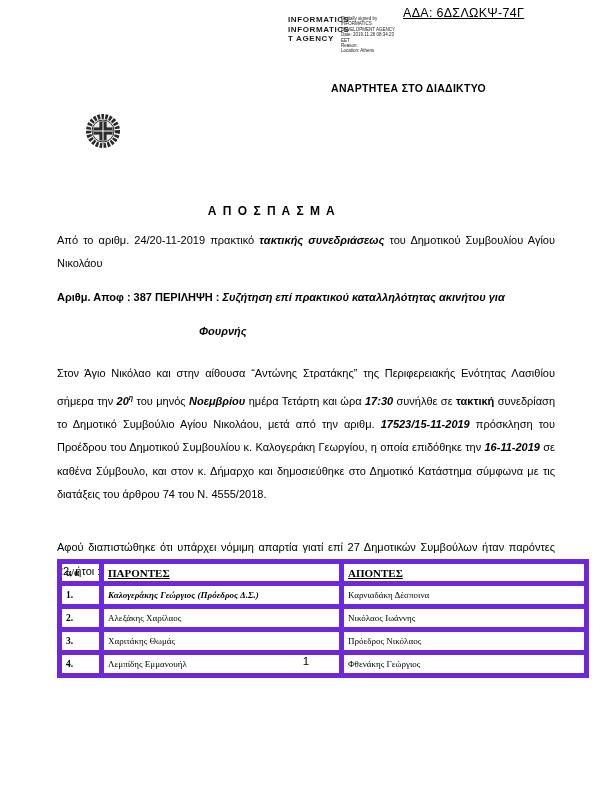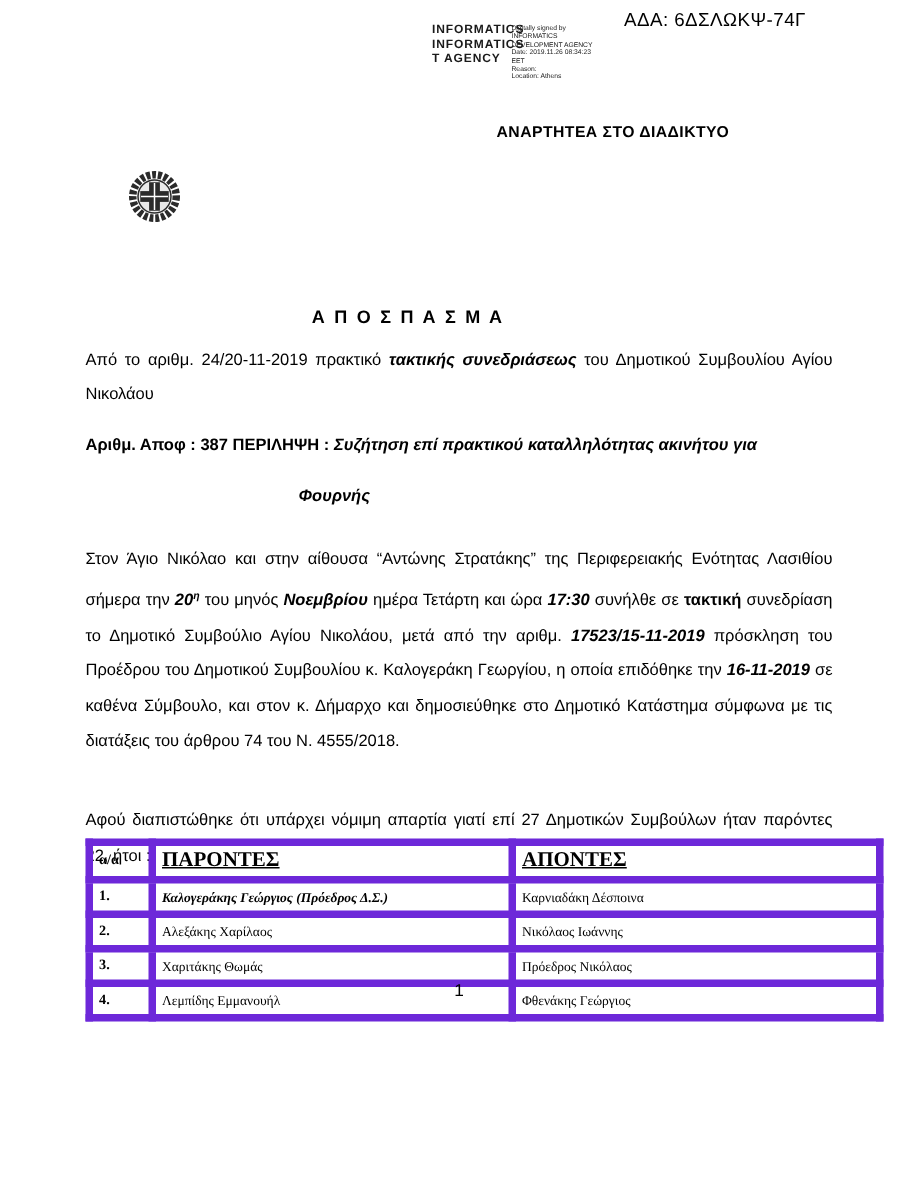--- a/index.html
+++ b/index.html
@@ -2,21 +2,21 @@
 <html><head>
 <meta charset="utf-8">
 <style>
   html,body{margin:0;padding:0;background:#fff;}
   .page{
     position:relative;width:612px;height:792px;background:#fff;overflow:hidden;
     font-family:"Liberation Sans",sans-serif;color:#000;
   }
   .abs{position:absolute;}
   
-  .ada{left:416px;top:6px;font-size:12.5px;letter-spacing:0.3px;}
+  .ada{left:403px;top:6px;font-size:12.5px;letter-spacing:0.3px;text-decoration:underline;}
   .stamp-agency{left:288px;top:15px;font-size:8px;font-weight:700;line-height:9.5px;letter-spacing:0.6px;color:#1a1a1a;}
   .stamp-sig{left:341px;top:16px;font-size:4.5px;line-height:5.4px;color:#222;}
   .notice{left:331px;top:82px;font-size:10.5px;font-weight:700;letter-spacing:0.3px;}
   
   .emblem{left:84px;top:111px;width:38px;height:38px;}
   .gov-header{left:57px;top:154px;font-size:11.5px;font-weight:700;line-height:16.5px;}
   .title{left:0;width:544px;top:204px;text-align:center;font-size:12px;font-weight:700;letter-spacing:1.5px;}
   
   .para{font-size:11px;line-height:23px;text-align:justify;width:498px;left:57px;}
   .intro{top:229px;}
@@ -32,21 +32,21 @@
   .dec3{left:199px;top:325px;font-style:italic;}
   
   table.roster{left:57px;top:559px;position:absolute;border-collapse:collapse;table-layout:fixed;width:485px;}
   table.roster td{border:5px solid #6d28d9;padding:2px 5px 2px 4px;vertical-align:middle;overflow:hidden;white-space:nowrap;font-family:Liberation Serif, serif;}
   td.c-num{width:28px;font-size:9.5px;font-weight:700;}
   td.c-present{width:226px;font-size:9px;}
   td.c-absent{width:231px;font-size:9px;}
   tr.hdr td{height:13px;}
   tr.row td{height:14px;}
   .hdr-small{font-size:8px;}
-  .hdr-col{font-size:14px;font-weight:700;text-decoration:underline;}
+  .hdr-col{font-size:11px;font-weight:700;text-decoration:underline;}
   .chair{font-weight:700;font-style:italic;}
   .pagenum{left:0;width:612px;top:655px;text-align:center;font-size:11.5px;}
 </style>
 </head>
 <body>
 
 <div class="page">
 
   <div class="abs ada">ΑΔΑ: 6ΔΣΛΩΚΨ-74Γ</div>
 

